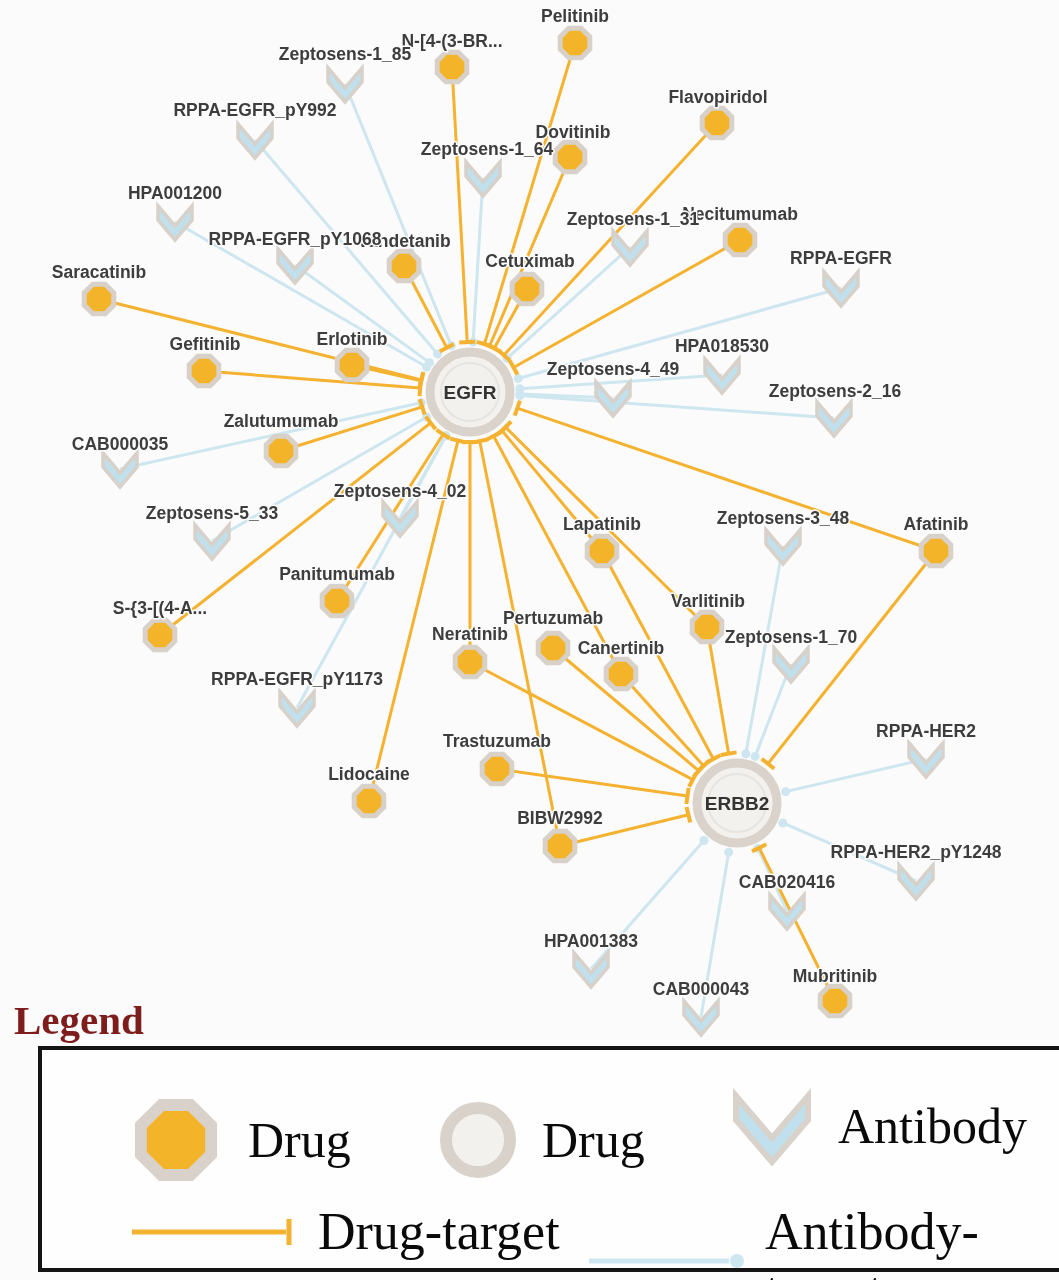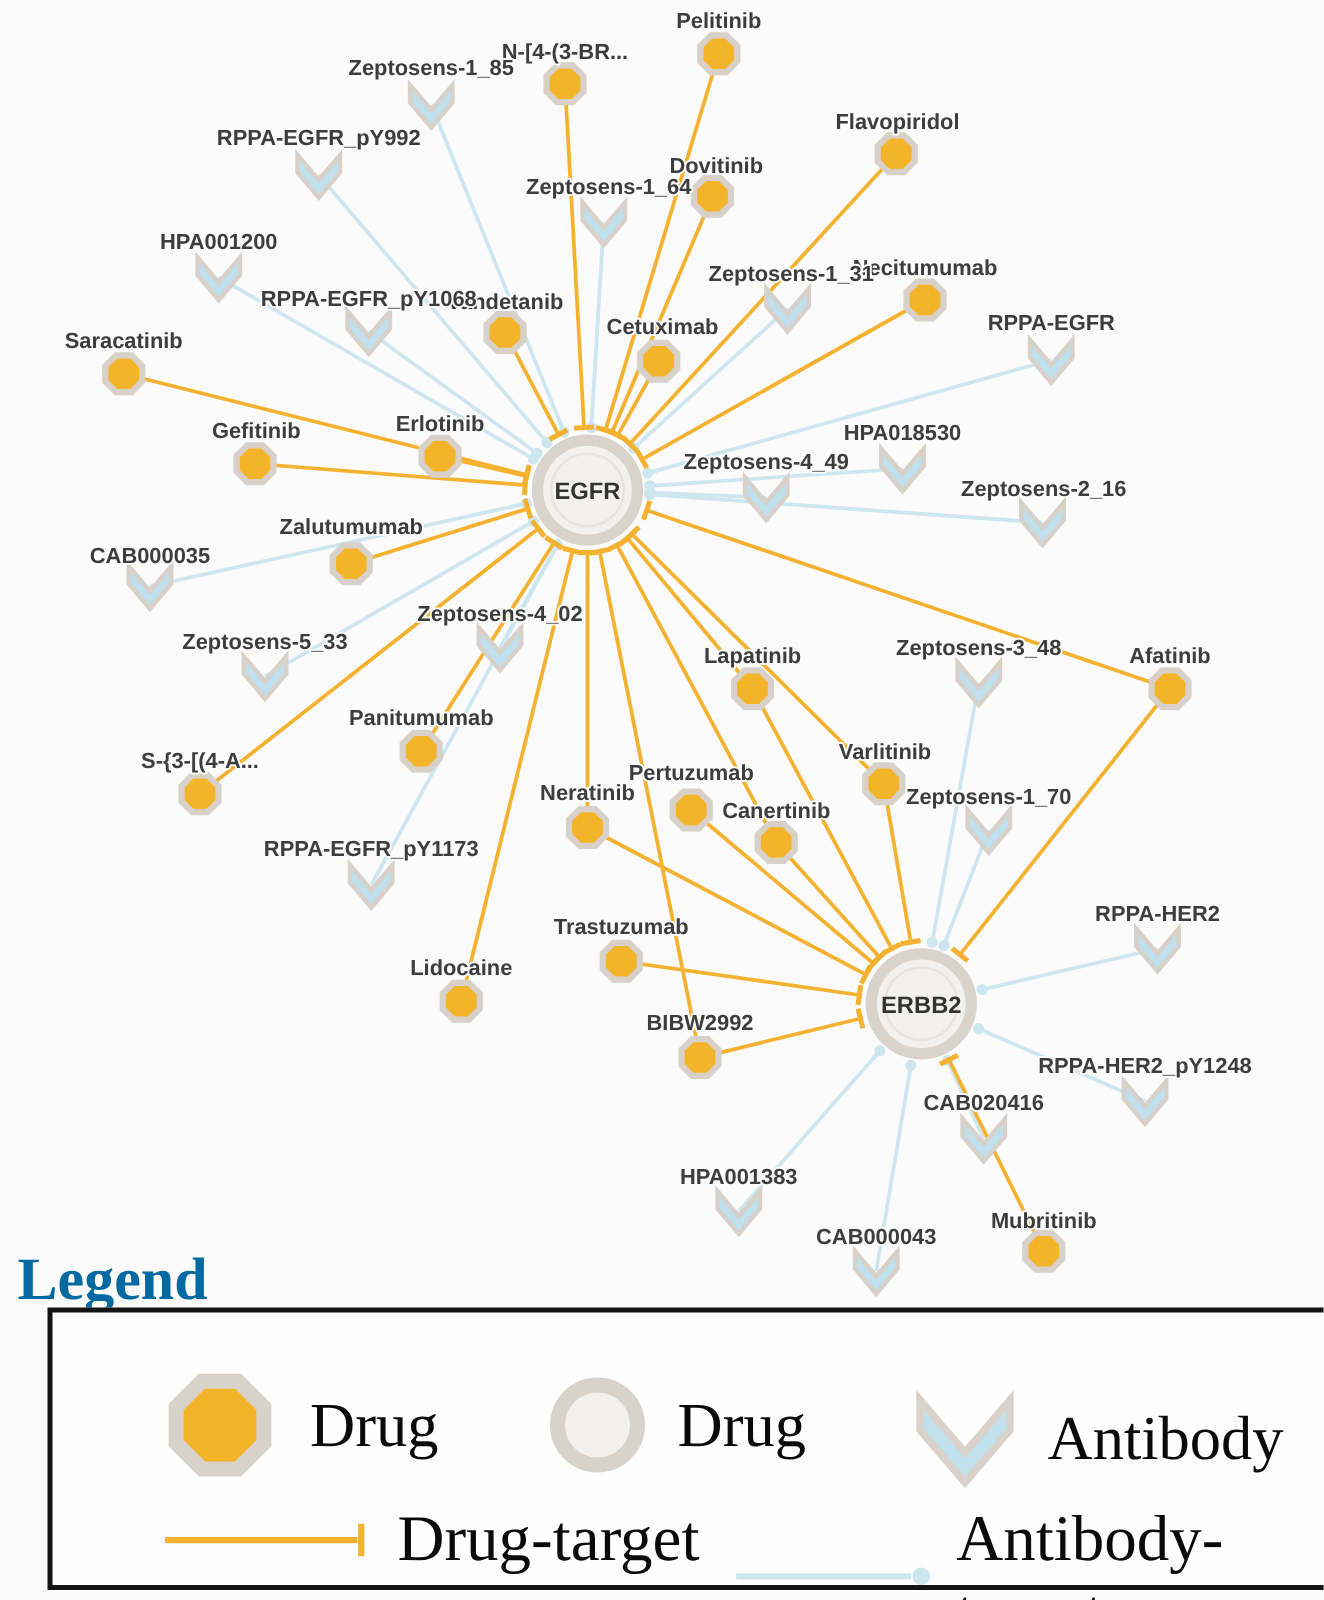--- a/index.html
+++ b/index.html
@@ -15,21 +15,21 @@
     paint-order:stroke; stroke:#FBFBFB; stroke-width:3px; stroke-linejoin:round;
   }
   .gene-label {
     font-family:"Liberation Sans", sans-serif;
     font-weight:bold; font-size:19px; fill:#333333;
   }
 
   .legend-title {
     position:absolute; left:14px; top:996px;
     font-family:"Liberation Serif", serif; font-weight:bold;
-    font-size:48px; color:#0369a1;
+    font-size:41px; color:#7f1d1d;
   }
   .legend-box {
     position:absolute; left:10px; top:1046px; width:1039px; height:226px;
     border:4px solid #141414; background:#FEFEFE;margin-left:28px;
   }
   .li { position:absolute; display:flex; align-items:center; }
   .li .ic { flex:0 0 auto; }
   .big { font-family:"Liberation Serif", serif; font-size:50px; color:#0a0a0a; margin-left:20px; }
   .med { font-family:"Liberation Serif", serif; font-size:52px; color:#0a0a0a; margin-left:16px; }
 </style>
@@ -338,21 +338,21 @@
       <span class="big">Drug</span>
     </div>
 
     <div class="li" style="left:392px; top:46px;">
       <svg class="ic" width="88" height="88" viewBox="-44 -44 88 88">
         <circle r="32" fill="var(--gene-fill)" stroke="var(--node-ring)" stroke-width="12"></circle>
       </svg>
       <span class="big">Drug</span>
     </div>
 
-    <div class="li" style="left:684px; top:60px;">
+    <div class="li" style="left:684px; top:36px;">
       <svg class="ic" width="92" height="80" viewBox="-46 -42 92 80">
         <path d="M-36,-32 L0,10 L36,-32 L36,-8 L0,34 L-36,-8 Z" fill="var(--antibody-fill)" stroke="var(--node-ring)" stroke-width="6"></path>
       </svg>
       <span class="big">Antibody</span>
     </div>
 
     <div class="li" style="left:88px; top:152px;">
       <svg class="ic" width="172" height="32" viewBox="0 0 172 32">
         <line x1="2" y1="16" x2="156" y2="16" stroke="var(--drug-edge)" stroke-width="5"></line>
         <line x1="159" y1="3" x2="159" y2="29" stroke="var(--drug-edge)" stroke-width="5"></line>

